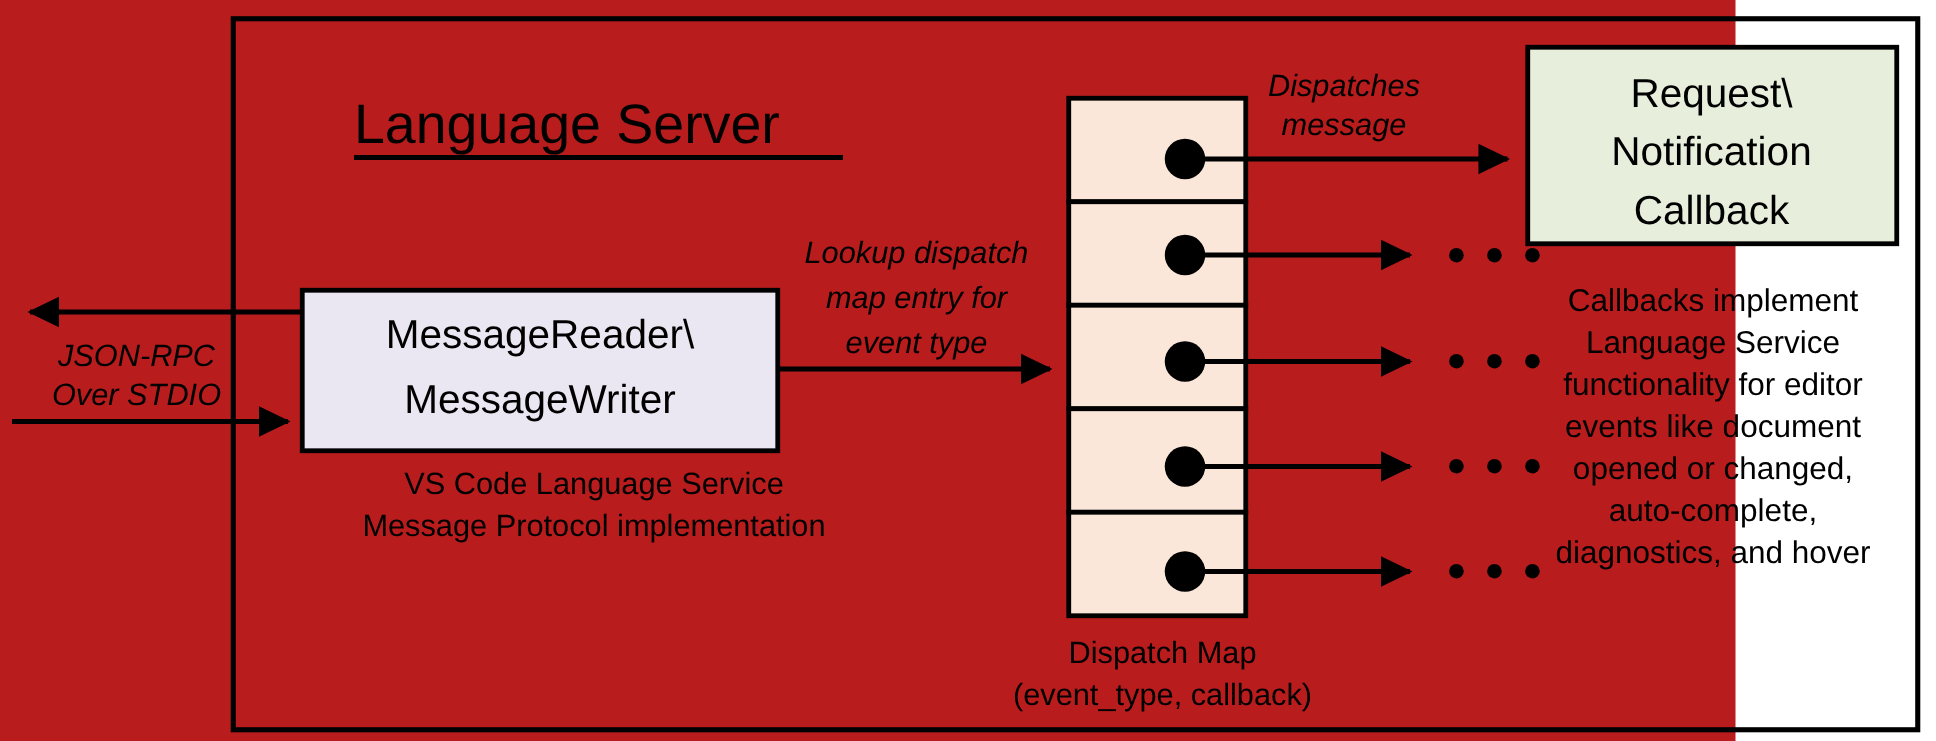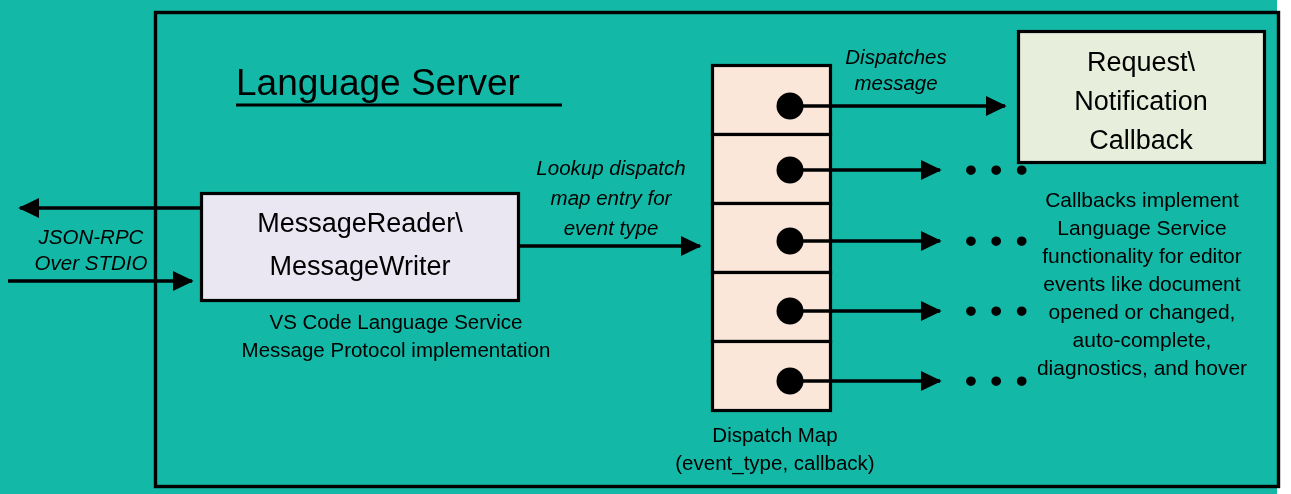--- a/index.html
+++ b/index.html
@@ -8,23 +8,23 @@
     background: #ffffff;
   }
   body {
     font-family: "Liberation Sans", sans-serif;
     width: 1291px;
     height: 494px;
     overflow: hidden;
   }
   #diagram-root {
     position: relative;
-    width: 1277px;
+    width: 1157px;
     height: 494px;
-    background: #14b8a6;
+    background: #b91c1c;
   }
   svg#diagram {
     display: block;
     width: 1291px;
     height: 494px;
   }
   .box-stroke {
     stroke: #000000;
     stroke-width: 3.2;
   }

